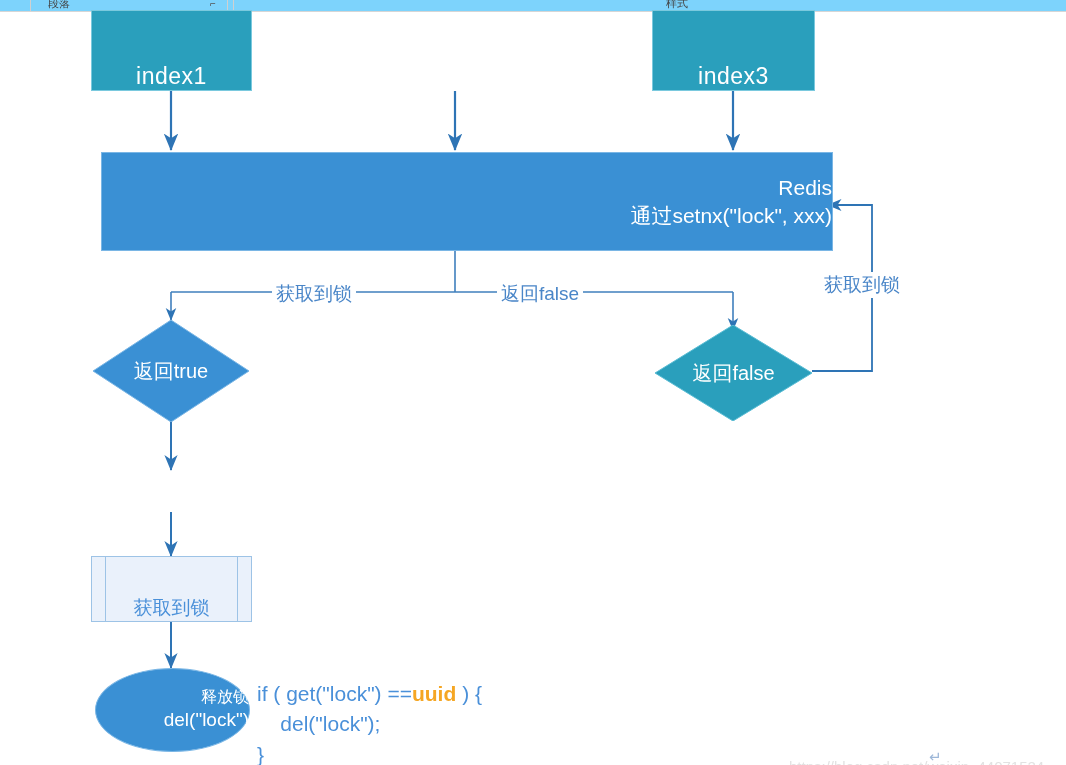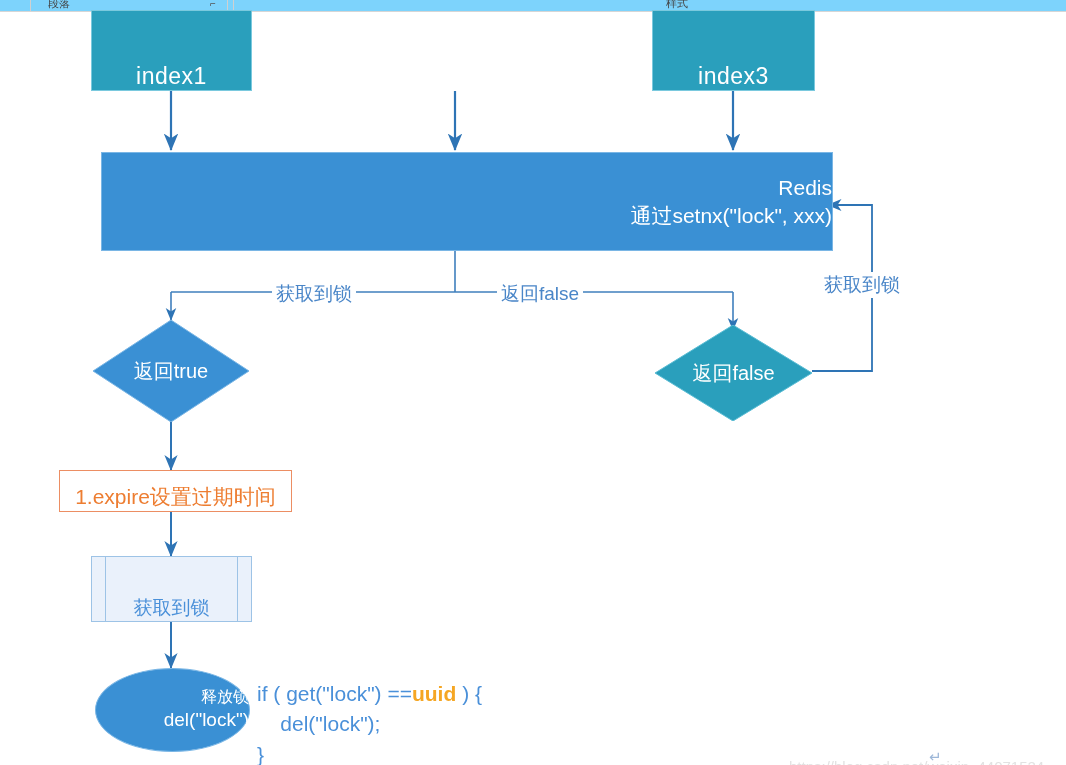--- a/index.html
+++ b/index.html
@@ -248,23 +248,20 @@
     <div class="diamond-text">返回true</div>
   </div>
 
   <div class="diamond-wrap" style="left:655px; top:325px; width:157px; height:96px;">
     <svg width="157" height="96" viewBox="0 0 157 96" xmlns="http://www.w3.org/2000/svg">
       <polygon points="78,0 157,48 78,96 0,48" fill="#2a9fbc" stroke="#5bbdd4" stroke-width="1"></polygon>
     </svg>
     <div class="diamond-text">返回false</div>
   </div>
 
-  <div class="node box-expire" style="left:59px; top:470px; width:233px; height:42px;">
-    <span class="lbl">1.expire设置过期时间</span>
-  </div>
 
   <div class="node box-proc" style="left:91px; top:556px; width:161px; height:66px;">
     <div class="proc-bar" style="left:13px;"></div>
     <div class="proc-bar" style="right:13px;"></div>
     <span class="lbl">获取到锁</span>
   </div>
 
   <div class="node oval" style="left:95px; top:668px; width:155px; height:84px;">
     <div class="l1">释放锁</div>
     <div class="l2">del("lock")</div>

